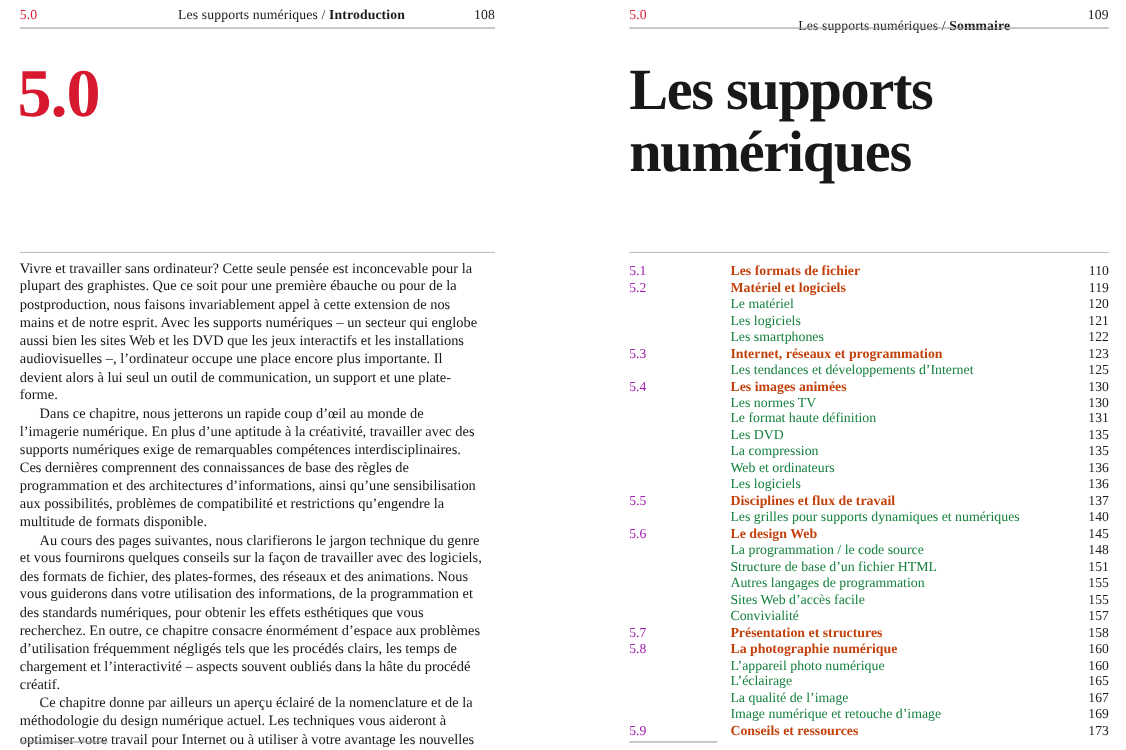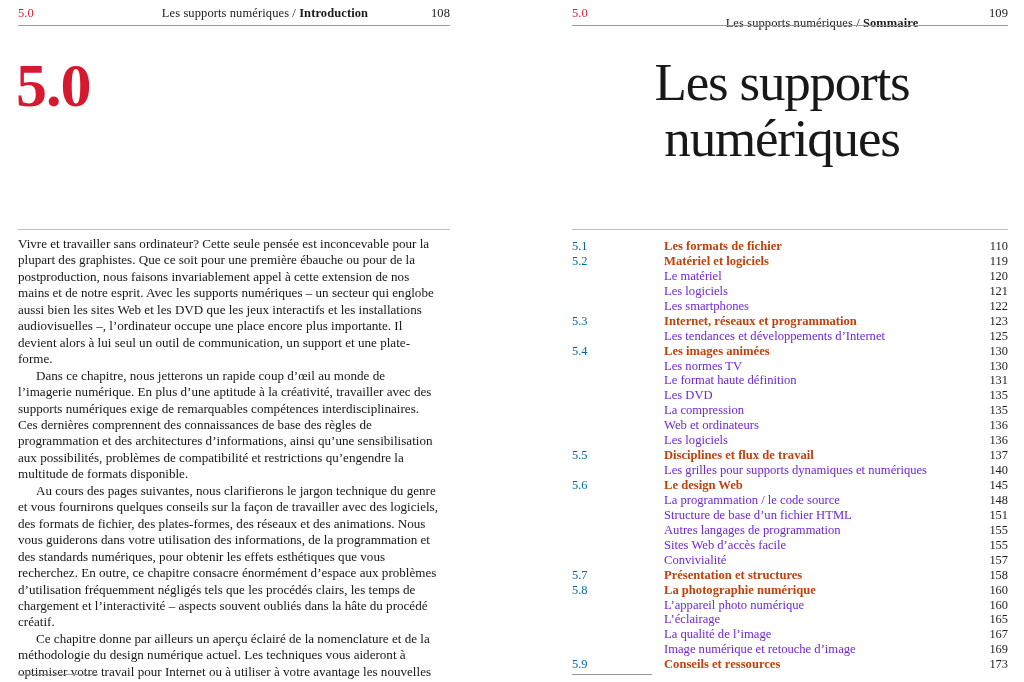--- a/index.html
+++ b/index.html
@@ -106,54 +106,53 @@
   .intro p + p { text-indent: 18px; }
 
   
   .chapter-title {
     position: absolute;
     left: 572px;
     top: 54px;
     width: 420px;
     font-size: 53px;
     line-height: 56px;
-    font-weight: normal;
+    font-weight: bold;
     letter-spacing: -1.2px;
     color: #181818;
     font-family: "Liberation Serif", "DejaVu Serif", serif;
-    text-align: center;
   }
   .page-right .chapter-title { left: 60px; }
 
   .toc {
     position: absolute;
     left: 60px;
     top: 239px;
     width: 436px;
   }
   .toc-row {
     display: flex;
     align-items: baseline;
     height: 14.95px;
     font-size: 12.6px;
     line-height: 14.95px;
     white-space: nowrap;
   }
   .toc-num {
     flex: 0 0 92px;
-    color: #0369a1;
+    color: #a21caf;
     font-size: 12.4px;
   }
   .toc-label {
     flex: 1 1 auto;
     overflow: hidden;
     padding-right: 6px;
   }
   .toc-row.main .toc-label { font-weight: bold; color: #c2410c; }
-  .toc-row.sub  .toc-label { font-weight: normal; color: #6d28d9; }
+  .toc-row.sub  .toc-label { font-weight: normal; color: #15803d; }
   .toc-page {
     flex: 0 0 auto;
     text-align: right;
     min-width: 26px;
     font-size: 12.4px;
     color: #1d1d1d;
   }
 </style>
 </head>
 <body>

